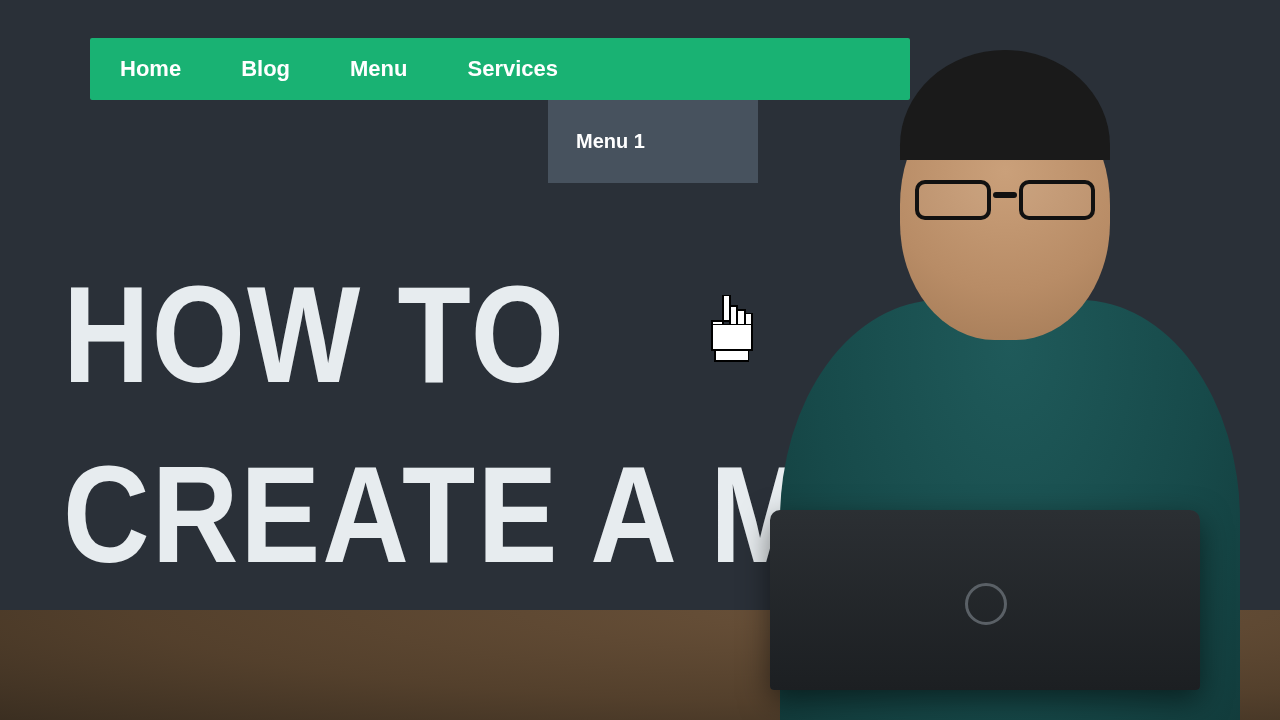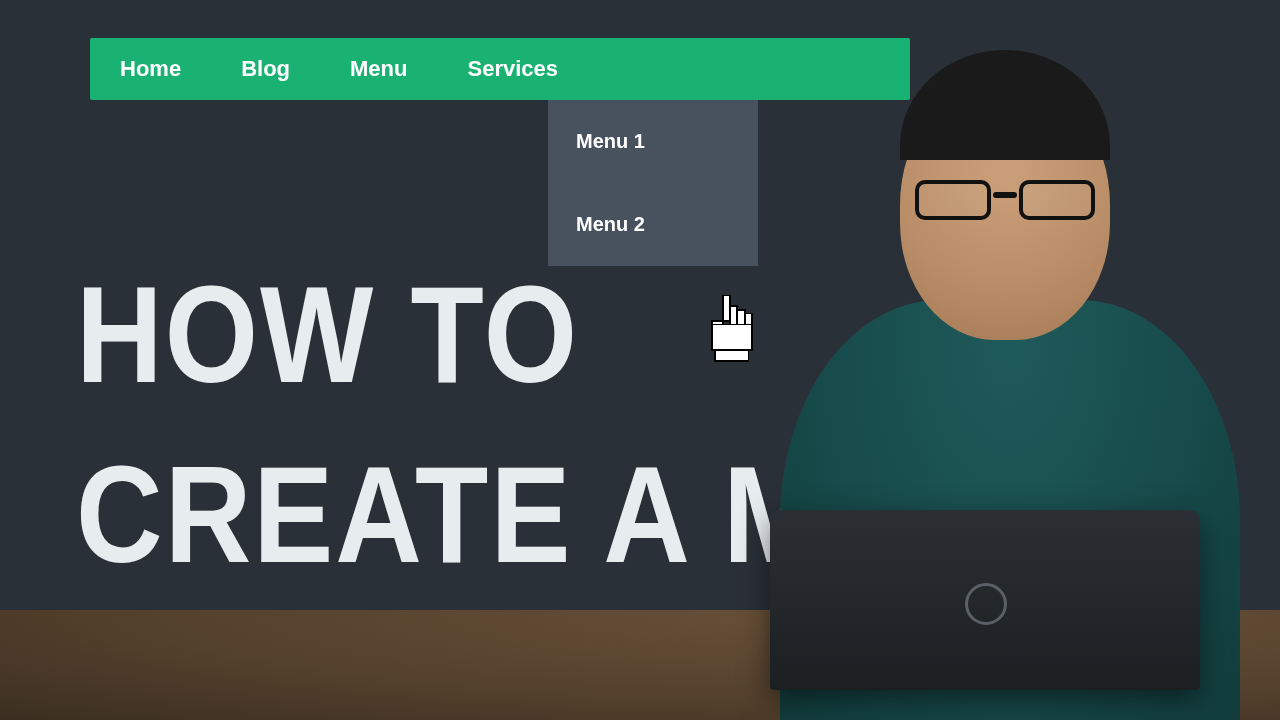--- a/index.html
+++ b/index.html
@@ -37,35 +37,35 @@
   }
 
   
   .dropdown {
     position: absolute;
     top: 100px; 
     left: 548px;
     width: 210px;
     background: rgba(74, 86, 98, 0.92);
     display: flex;
-    flex-direction: column;
+    flex-direction: row;
   }
   .dropdown-item {
     color: #ffffff;
     font-weight: 600;
     font-size: 20px;
     padding: 30px 28px;
     cursor: pointer;
     user-select: none;
   }
 
   
   .title {
     position: absolute;
-    left: 76px;
+    left: 63px;
     top: 265px;
     color: #e7ecef;
     font-weight: 600;
     letter-spacing: 2px;
     font-family: "Helvetica Neue", Arial, sans-serif;
   }
   .title .line1 {
     font-size: 120px;
     line-height: 1.0;
     transform: scaleY(1.15);
@@ -208,23 +208,20 @@
     <span>Menu</span>
   </div>
   <div class="nav-item">
     <span>Services</span>
   </div>
 </nav>
 
 <div class="dropdown">
   <div class="dropdown-item">
     <span>Menu 1</span>
-  </div>
-  <div class="dropdown-item">
-    <span>Menu 2</span>
   </div>
 </div>
 
 <div class="title">
   <div class="line1">HOW TO</div>
   <div class="line2">CREATE A MENU</div>
 </div>
 
 <div class="cursor-icon">
   <svg viewBox="0 0 32 38" shape-rendering="crispEdges">

